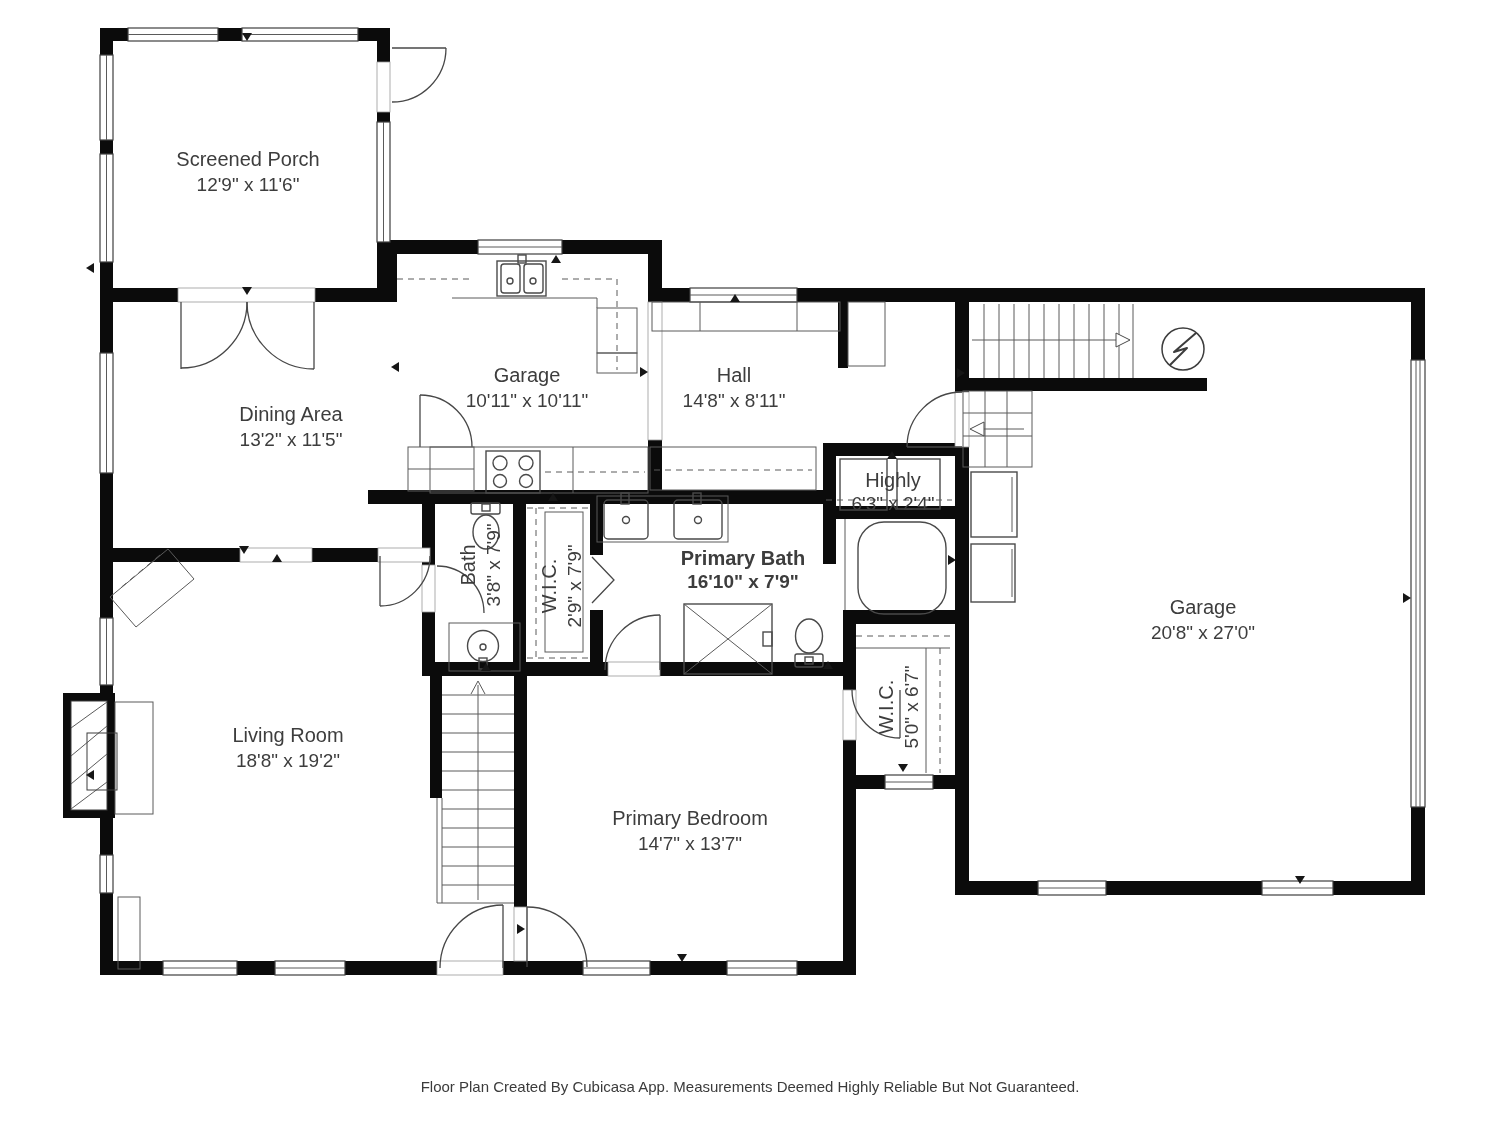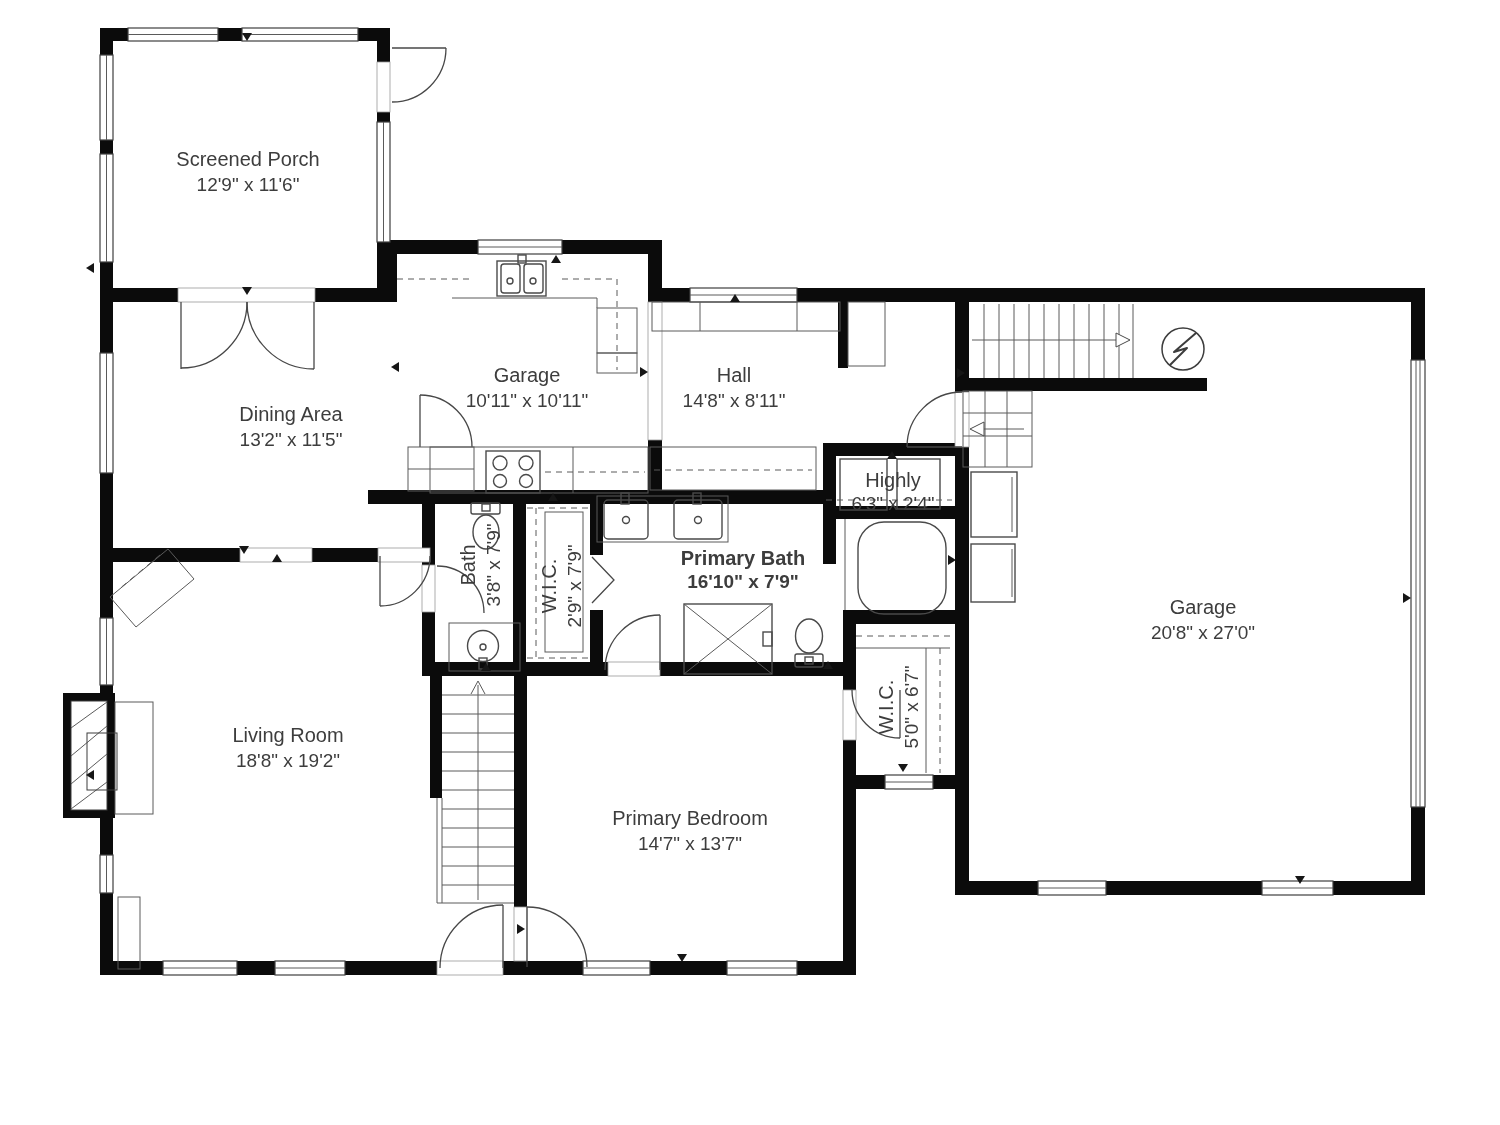--- a/index.html
+++ b/index.html
@@ -467,13 +467,14 @@
   </div>
   <div class="label" style="left:682px;top:831px;margin-left:8px;">
     <div>Primary Bedroom</div>
     <div class="dims">14'7" x 13'7"</div>
   </div>
   <div class="label vert" style="left:899px;top:707px;">
     <div>W.I.C.</div>
     <div class="dims">5'0" x 6'7"</div>
   </div>
 
+  <div id="footer">Floor Plan Created By Cubicasa App. Measurements Deemed Highly Reliable But Not Guaranteed.</div>
 </div>
 
 </body></html>

